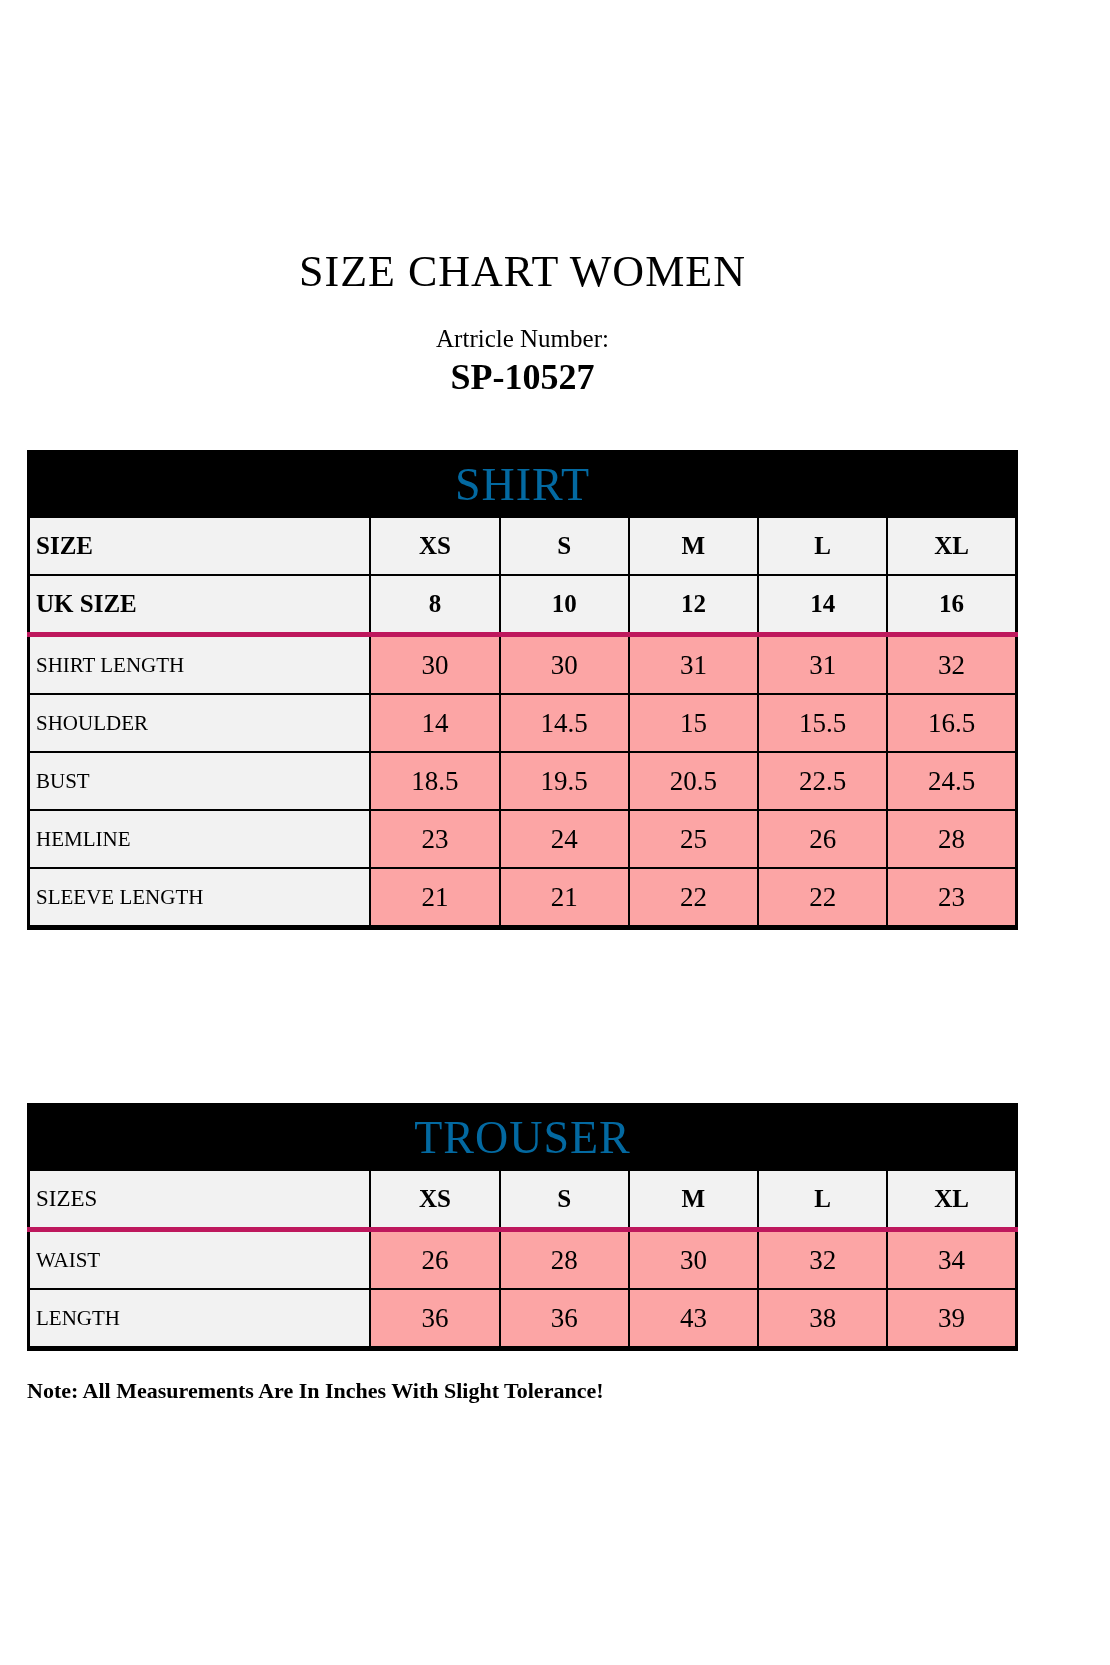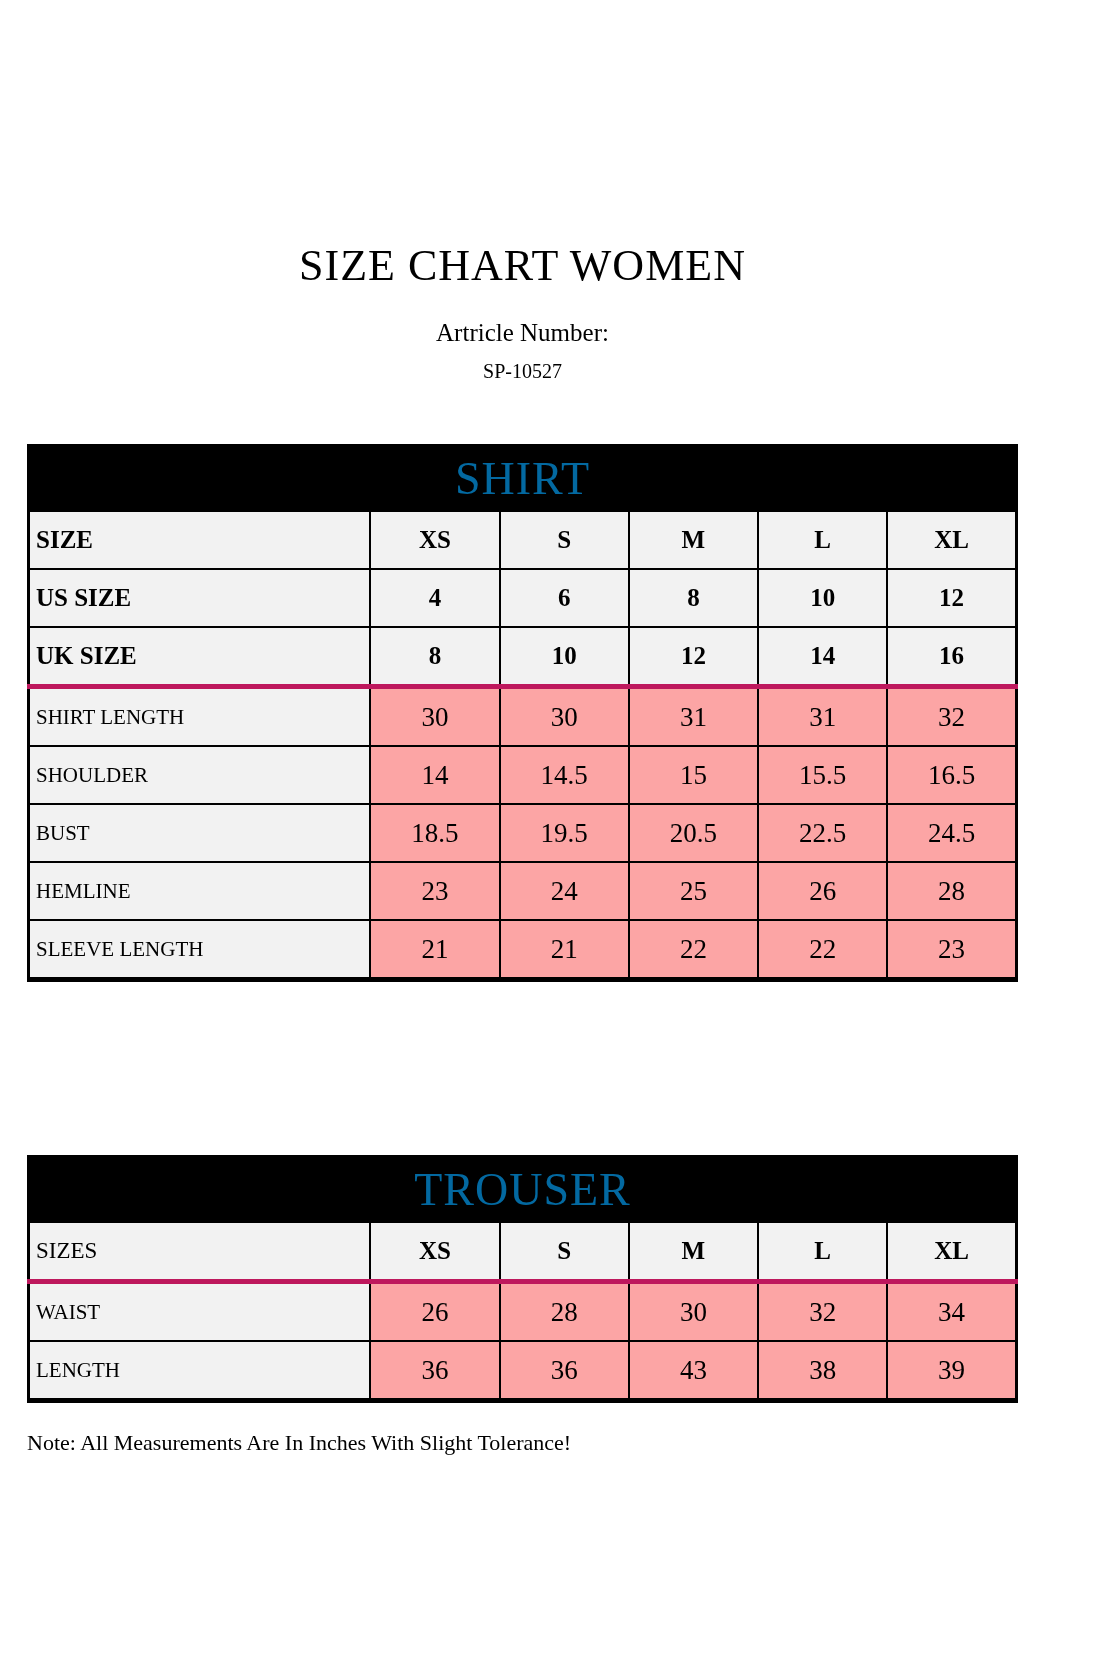--- a/index.html
+++ b/index.html
@@ -12,21 +12,21 @@
   .page {
     position: relative;
     width: 1110px;
     height: 1665px;
     background: #ffffff;
     overflow: hidden;
   }
   .content {
     position: absolute;
     left: 27px;
-    top: 8px;
+    top: 14px;
     width: 991px;
   }
   .page-title {
     margin: 0;
     padding-top: 232px;
     text-align: center;
     font-size: 44px;
     font-weight: 400;
     letter-spacing: 1px;
     line-height: 52px;
@@ -36,22 +36,22 @@
     margin-top: 26px;
     text-align: center;
     font-size: 25px;
     font-weight: 400;
     line-height: 30px;
   }
   .article-number {
     margin: 4px;
     margin-top: 6px;
     text-align: center;
-    font-size: 20px;
-    font-weight: 400;
+    font-size: 36px;
+    font-weight: 700;
     line-height: 34px;
   }
   table.size-chart {
     width: 100%;
     border-collapse: collapse;
     border: 3px solid #000000;
     border-bottom-width: 5px;
     table-layout: fixed;
   }
   table.shirt-table { margin-top: 56px; }
@@ -80,21 +80,21 @@
   tr.size-row td.lbl { font-size: 25px; }
   tr.size-row td.val { font-size: 25px; }
   tr.size-row td.lbl.reg { font-weight: 400; font-size: 23px; }
   tr.meas-row td.lbl { font-weight: 400; font-size: 21px; }
   tr.meas-row td.val { background: #fca5a5; font-weight: 400; font-size: 27px; }
   tr.thick-sep td { border-bottom: 5px solid #be185d; }
   .note {
     margin: 0;
     margin-top: 26px;
     font-size: 22px;
-    font-weight: 400;
+    font-weight: 700;
     line-height: 28px;
     text-align: left;
   }
 </style>
 </head>
 <body>
 
 <div class="page">
   <div class="content">
 
@@ -118,28 +118,20 @@
       </thead>
       <tbody>
         <tr class="size-row">
           <td class="lbl">SIZE</td>
           <td class="val">XS</td>
           <td class="val">S</td>
           <td class="val">M</td>
           <td class="val">L</td>
           <td class="val">XL</td>
         </tr>
-        <tr class="size-row">
-          <td class="lbl">US SIZE</td>
-          <td class="val">4</td>
-          <td class="val">6</td>
-          <td class="val">8</td>
-          <td class="val">10</td>
-          <td class="val">12</td>
-        </tr>
         <tr class="size-row thick-sep">
           <td class="lbl">UK SIZE</td>
           <td class="val">8</td>
           <td class="val">10</td>
           <td class="val">12</td>
           <td class="val">14</td>
           <td class="val">16</td>
         </tr>
         <tr class="meas-row">
           <td class="lbl">SHIRT LENGTH</td>

